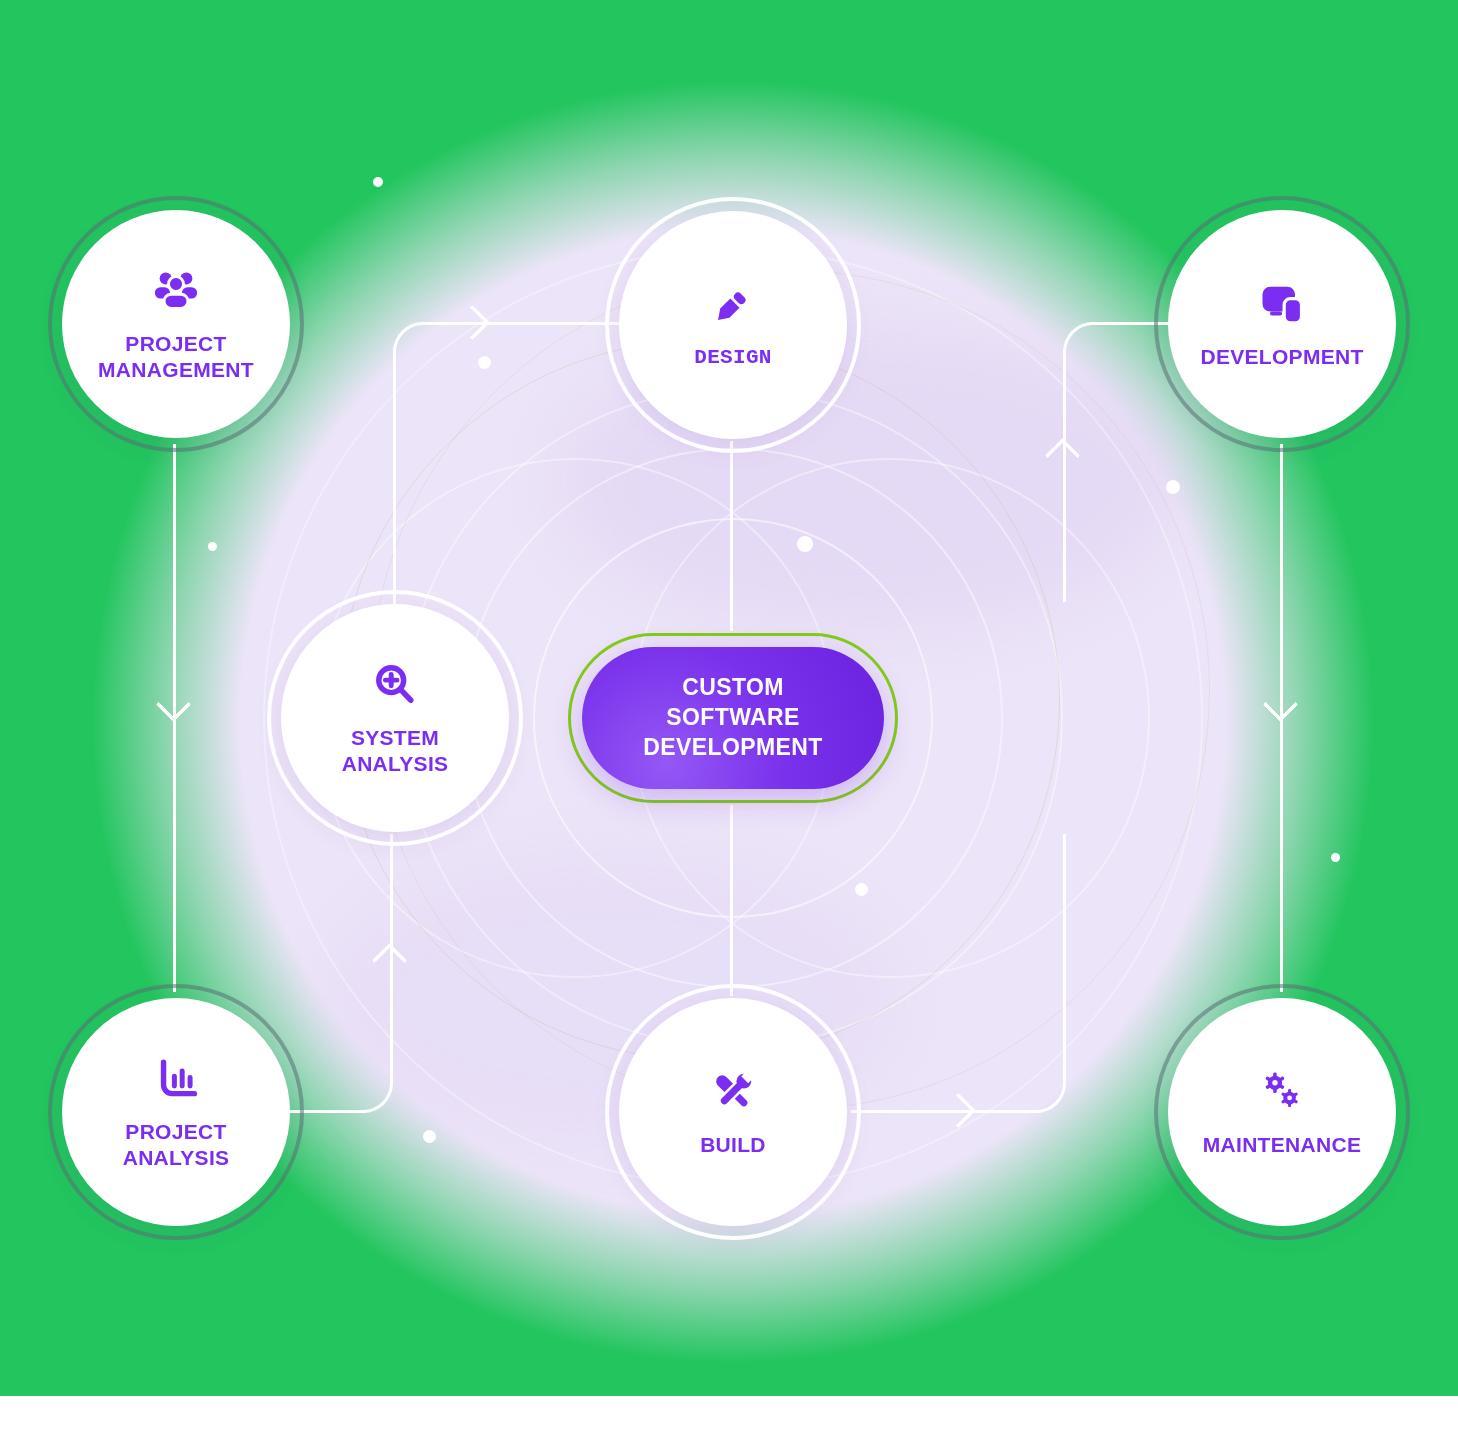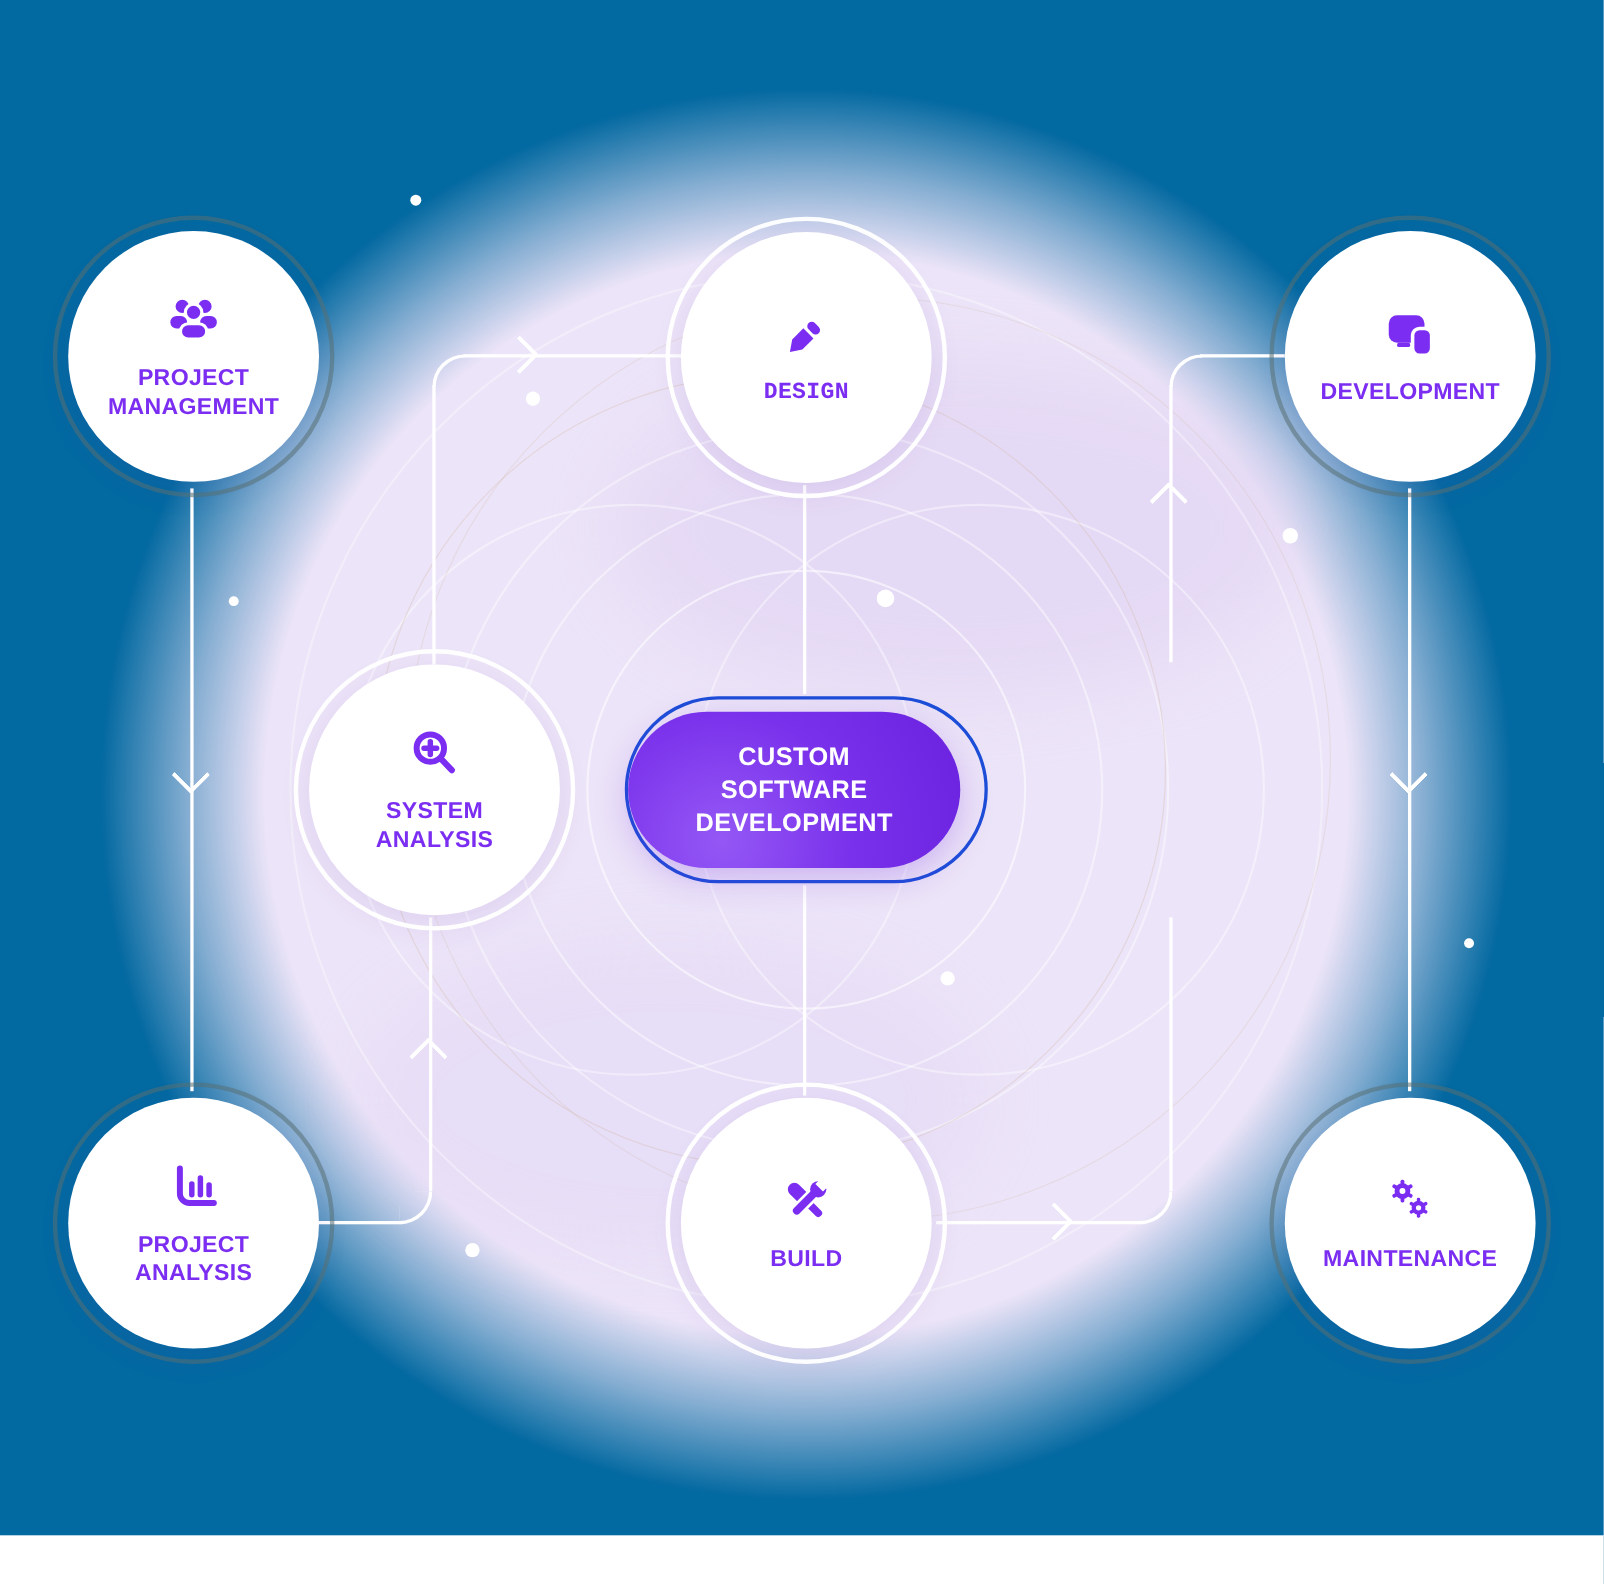--- a/index.html
+++ b/index.html
@@ -5,21 +5,21 @@
   :root{
     --accent:#7B2EF1;
     --blob:#ECE4F8;
     --ring-dark:rgba(88,112,114,.55);
     --pill-light:#9458F5;
     --pill-dark:#6A22DF;
   }
   *{margin:0;padding:0;box-sizing:border-box;}
   html,body{background:#ffffff;}
   body{font-family:"Liberation Sans", sans-serif;}
-  .stage{position:relative;width:1458px;height:1396px;background:#0369a1;overflow:hidden;}
+  .stage{position:relative;width:1458px;height:1396px;background:#22c55e;overflow:hidden;}
 
   
   .blob{position:absolute;left:85px;top:72px;width:1296px;height:1300px;border-radius:50%;
     background:radial-gradient(circle closest-side, var(--blob) 0%, var(--blob) 76%, rgba(236,228,248,.55) 87%, rgba(236,228,248,0) 99%);}
   .tint{position:absolute;border-radius:50%;filter:blur(30px);}
   .tint.a{left:560px;top:330px;width:620px;height:300px;background:rgba(224,210,243,.55);}
   .tint.b{left:330px;top:860px;width:560px;height:280px;background:rgba(226,213,244,.40);}
   .deco-ring{position:absolute;border-radius:50%;pointer-events:none;}
   .dr1{left:533px;top:518px;width:400px;height:400px;border:2px solid rgba(255,255,255,.55);}
   .dr2{left:463px;top:448px;width:540px;height:540px;border:2px solid rgba(255,255,255,.45);}
@@ -55,21 +55,21 @@
   .pos-design{left:619px;top:211px;font-family:Liberation Mono, monospace;}
   .pos-deploy{left:1168px;top:210px;}
   .pos-sa{left:281px;top:604px;}
   .pos-test{left:951px;top:602px;}
   .pos-ba{left:62px;top:998px;}
   .pos-build{left:619px;top:998px;}
   .pos-maint{left:1168px;top:998px;}
 
   
   .pill-outer{position:absolute;left:568px;top:633px;width:330px;height:170px;border-radius:100px;
-    border:3px solid #1d4ed8;display:flex;align-items:center;justify-content:flex-start;}
+    border:3px solid #84cc16;display:flex;align-items:center;justify-content:center;}
   .pill{width:302px;height:142px;border-radius:80px;
     background:radial-gradient(circle at 28% 82%, var(--pill-light) 0%, #7A31EB 48%, var(--pill-dark) 100%);
     display:flex;align-items:center;justify-content:center;box-shadow:0 10px 30px rgba(106,34,223,.25);}
   .pill .title{color:#fff;font-size:23px;font-weight:700;line-height:1.3;text-align:center;max-width:215px;letter-spacing:.4px;}
 </style>
 </head>
 <body>
 
 <div class="stage">
 

